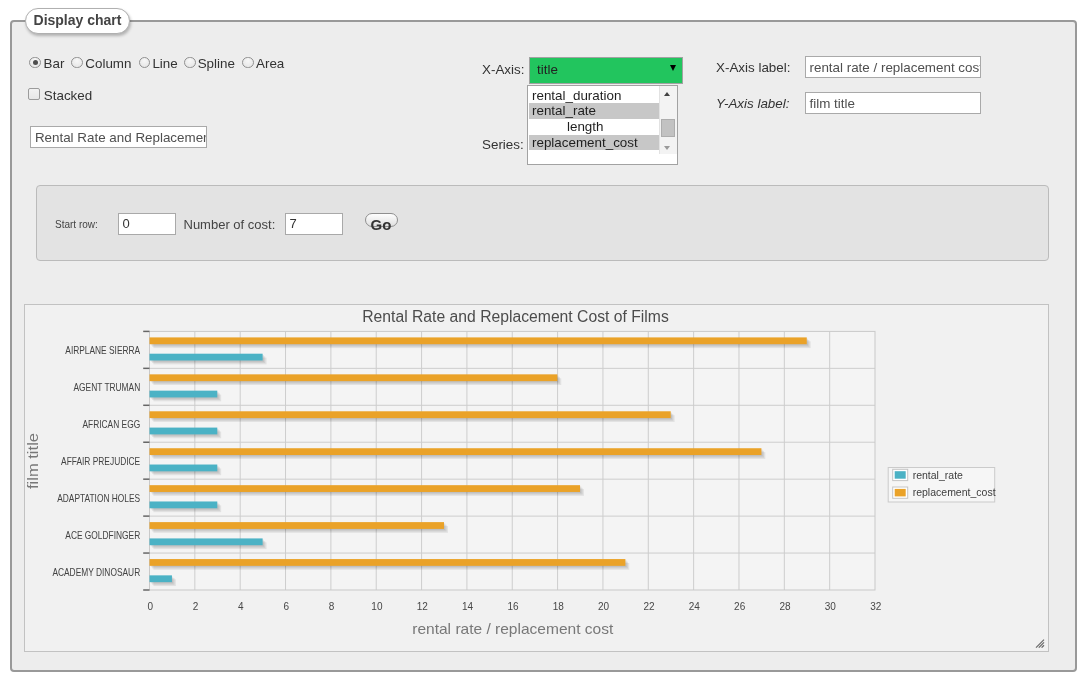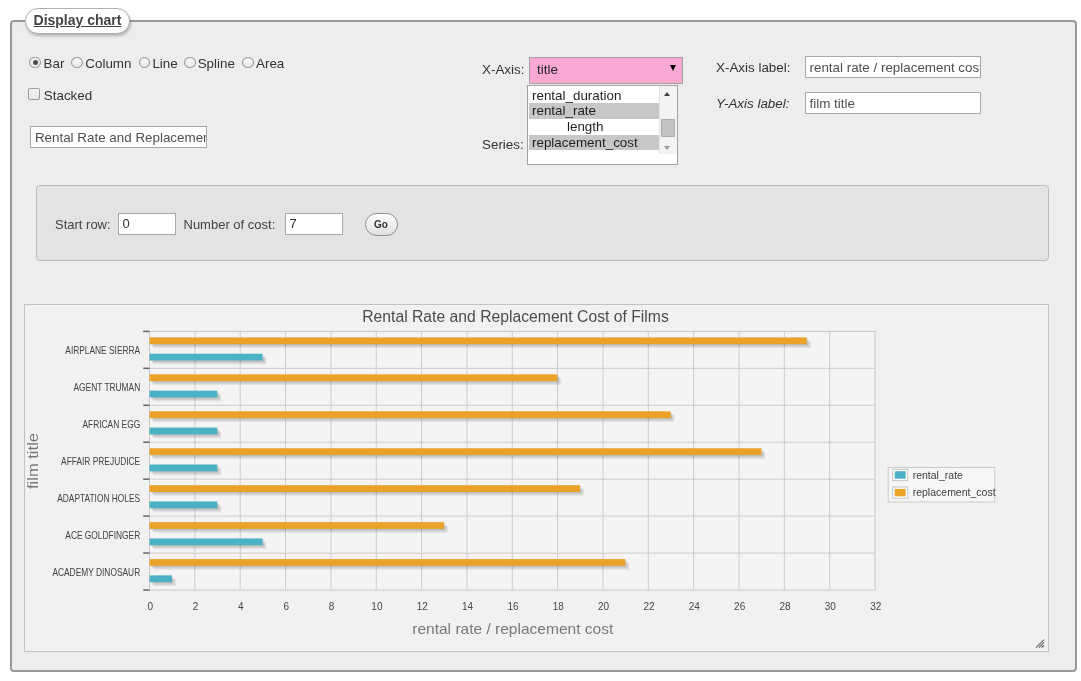--- a/index.html
+++ b/index.html
@@ -1,32 +1,32 @@
 <!DOCTYPE html>
 <html><head>
 <meta charset="utf-8">
 <style>
 html,body{margin:0;padding:0;background:#fff;}
 body{width:1081px;height:681px;position:relative;font-family:"Liberation Sans",sans-serif;overflow:hidden;}
 .abs{position:absolute;}
 #fieldset{left:10px;top:20px;width:1067px;height:652px;box-sizing:border-box;border:2px solid #999;border-radius:4px;background:#ededed;}
-#legend{left:25px;top:8px;width:103px;height:24px;background:#fff;border:1px solid #b0b0b0;border-radius:13px;box-shadow:1px 2px 3px rgba(0,0,0,0.25);font-size:14px;font-weight:bold;color:#444;line-height:22.5px;text-align:center;text-decoration:underline;}
+#legend{left:25px;top:8px;width:103px;height:24px;background:#fff;border:1px solid #b0b0b0;border-radius:13px;box-shadow:1px 2px 3px rgba(0,0,0,0.25);font-size:14px;font-weight:bold;color:#444;line-height:22.5px;text-align:center;}
 .radio{width:9.5px;height:9.5px;border:1px solid #909090;border-radius:50%;background:#f2f2f2;background:radial-gradient(circle at 50% 30%, #f7f7f7 0%, #e5e5e5 90%);}
 .radio.sel::after{content:"";position:absolute;left:2.7px;top:2.7px;width:5px;height:5px;border-radius:50%;background:#4e4e4e;}
 .cb{width:10px;height:10px;border:1px solid #9b9b9b;border-radius:2px;background:#f0f0f0;background:linear-gradient(#f2f2f2,#e7e7e7);}
 .lbl{font-size:13.4px;color:#333;line-height:14px;}
 .inp{box-sizing:border-box;background:#fff;border:1px solid #a9a9a9;font-size:13.4px;color:#4f4f4f;white-space:nowrap;overflow:hidden;}
 .inp span{display:inline-block;padding-left:3.5px;line-height:21px;}
 .rlbl{text-align:left;}
 #panel{left:36px;top:185px;width:1013px;height:76px;box-sizing:border-box;background:#e3e3e3;border:1px solid #bbb;border-radius:4px;}
 .inp13{box-sizing:border-box;background:#fff;border:1px solid #a9a9a9;font-size:13px;color:#333;}
 .inp13 span{display:inline-block;padding-left:4px;line-height:20px;}
-#gobtn{left:364.5px;top:213px;width:33px;height:23px;box-sizing:border-box;border:1px solid #8f8f8f;border-radius:11.5px;background:linear-gradient(#fefefe,#e0e0e0);font-size:10px;font-weight:bold;color:#333;text-align:center;line-height:22px;}
+#gobtn{left:364.5px;top:213px;width:33px;height:14px;box-sizing:border-box;border:1px solid #8f8f8f;border-radius:11.5px;background:linear-gradient(#fefefe,#e0e0e0);font-size:15px;font-weight:bold;color:#333;text-align:center;line-height:22px;}
 #chartbox{left:24px;top:304px;width:1025px;height:348px;box-sizing:border-box;border:1px solid #c2c2c2;background:#f1f1f1;}
-#selectbox{left:529px;top:57px;width:154px;height:27px;box-sizing:border-box;border:1px solid #a2a2a2;background:#f9a8d4;}
+#selectbox{left:529px;top:57px;width:154px;height:27px;box-sizing:border-box;border:1px solid #a2a2a2;background:#22c55e;}
 #selectbox .txt{position:absolute;left:7px;top:4px;font-size:13.4px;color:#222;}
 #selectbox .tri{position:absolute;right:5.9px;top:6.9px;width:0;height:0;border-left:3.2px solid transparent;border-right:3.2px solid transparent;border-top:6px solid #000;}
 #listbox{left:527px;top:85px;width:151px;height:80px;box-sizing:border-box;border:1px solid #a2a2a2;background:#fff;}
 .li{position:absolute;left:1px;width:130px;height:15.7px;font-size:13.4px;line-height:15.7px;color:#1f1f1f;padding-left:3px;white-space:nowrap;overflow:hidden;}
 .li.sel{background:#c7c7c7;}
 #sbar{position:absolute;right:0;top:0;width:17px;height:68px;background:#f3f3f3;border-left:1px solid #e2e2e2;}
 .sbtn{position:absolute;left:0;width:16px;height:15px;}
 .tri-up{position:absolute;left:4.2px;top:6px;width:0;height:0;border-left:3.8px solid transparent;border-right:3.8px solid transparent;border-bottom:4.5px solid #424242;}
 .tri-dn{position:absolute;left:4.2px;top:7px;width:0;height:0;border-left:3.8px solid transparent;border-right:3.8px solid transparent;border-top:4px solid #9a9a9a;}
 #sthumb{position:absolute;left:1px;top:32.8px;width:14px;height:18.5px;box-sizing:border-box;background:#c2c2c2;border:1px solid #adadad;}
@@ -74,21 +74,21 @@
       </div>
   </div>
 </div>
 
 <div class="abs lbl rlbl" style="left:716px;top:61px;width:80px;">X-Axis label:</div>
 <div class="abs inp" style="left:805px;top:55.5px;width:176px;height:22.5px;"><span>rental rate / replacement cost</span></div>
 <div class="abs lbl rlbl" style="left:716px;top:96.5px;width:80px;font-style:italic;">Y-Axis label:</div>
 <div class="abs inp" style="left:805px;top:91.5px;width:176px;height:22.5px;"><span>film title</span></div>
 
 <div class="abs" id="panel"></div>
-<div class="abs lbl" style="left:55px;top:217.5px;font-size:13px;color:#444;">Start row:</div>
+<div class="abs lbl" style="left:55px;top:217.5px;font-size:10px;color:#444;">Start row:</div>
 <div class="abs inp13" style="left:117.5px;top:213px;width:58.5px;height:21.5px;"><span>0</span></div>
 <div class="abs lbl" style="left:183.5px;top:217.5px;font-size:13px;color:#444;">Number of cost:</div>
 <div class="abs inp13" style="left:284.5px;top:213px;width:58.5px;height:21.5px;"><span>7</span></div>
 <div class="abs" id="gobtn">Go</div>
 
 <div class="abs" id="chartbox"></div>
 <svg class="abs" style="left:25px;top:305px;" width="1023" height="346" viewBox="0 0 1023 346">
 
   <text x="490.5" y="17.3" text-anchor="middle" font-size="15.8" fill="#4c4c4c" textLength="306.5" lengthAdjust="spacingAndGlyphs">Rental Rate and Replacement Cost of Films</text>
 

